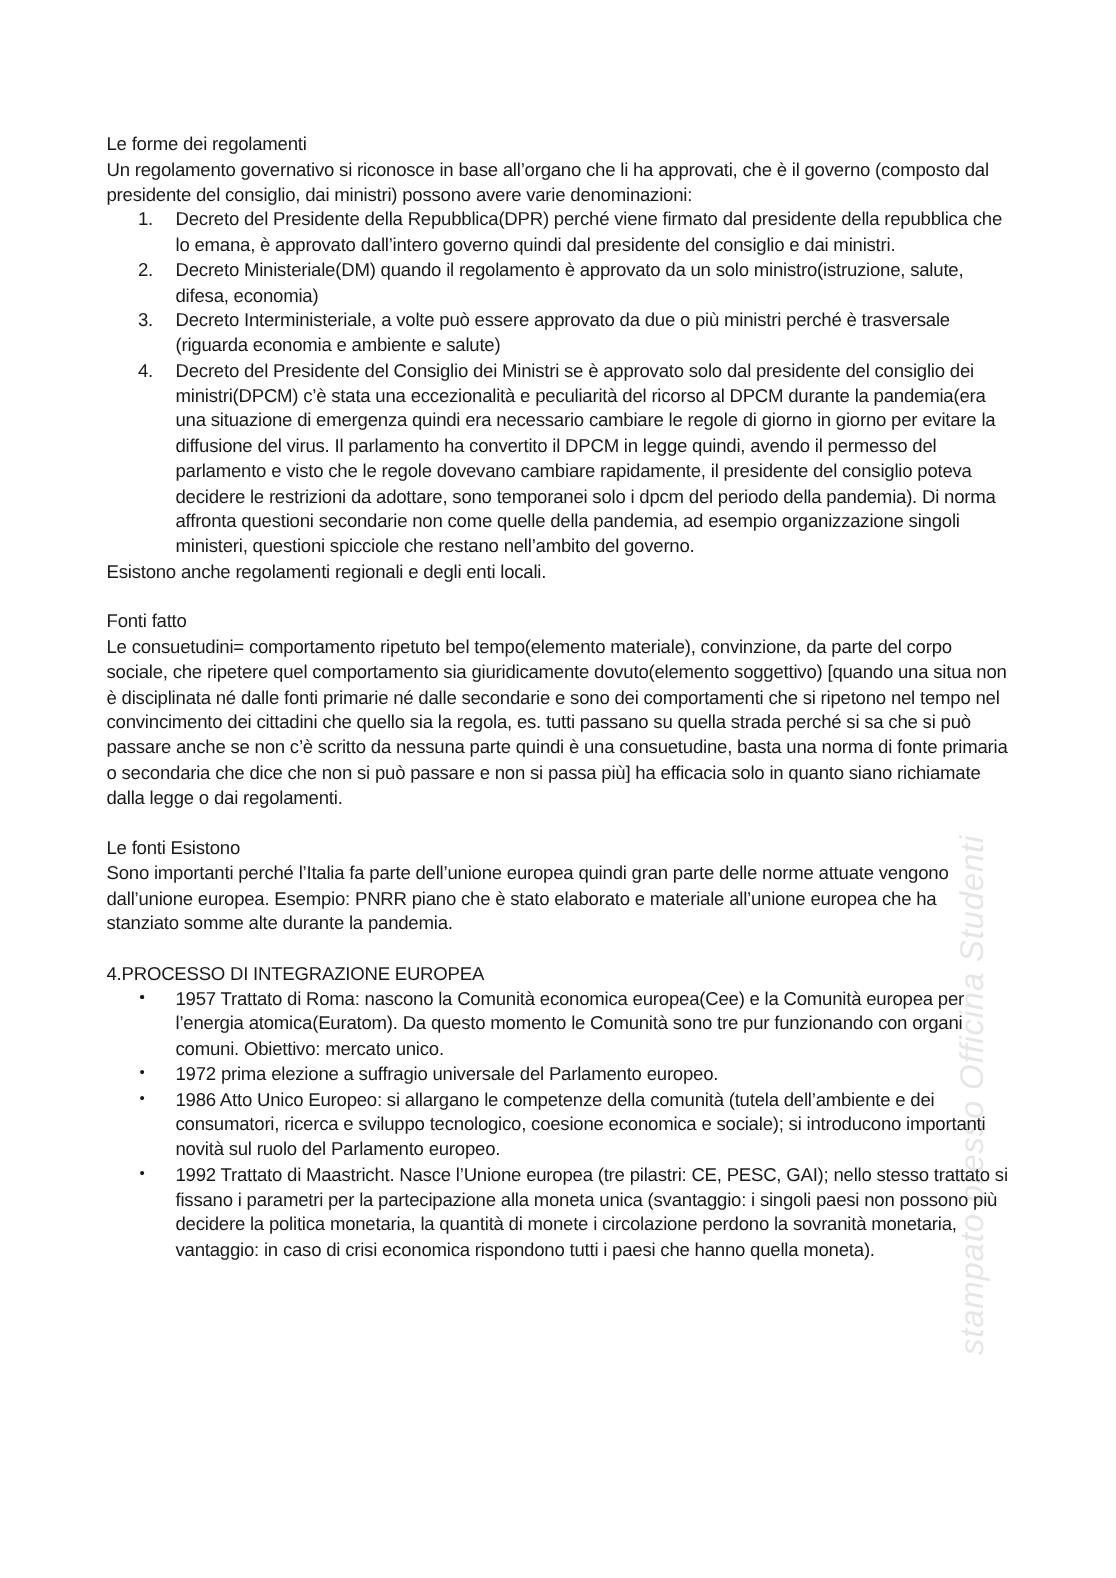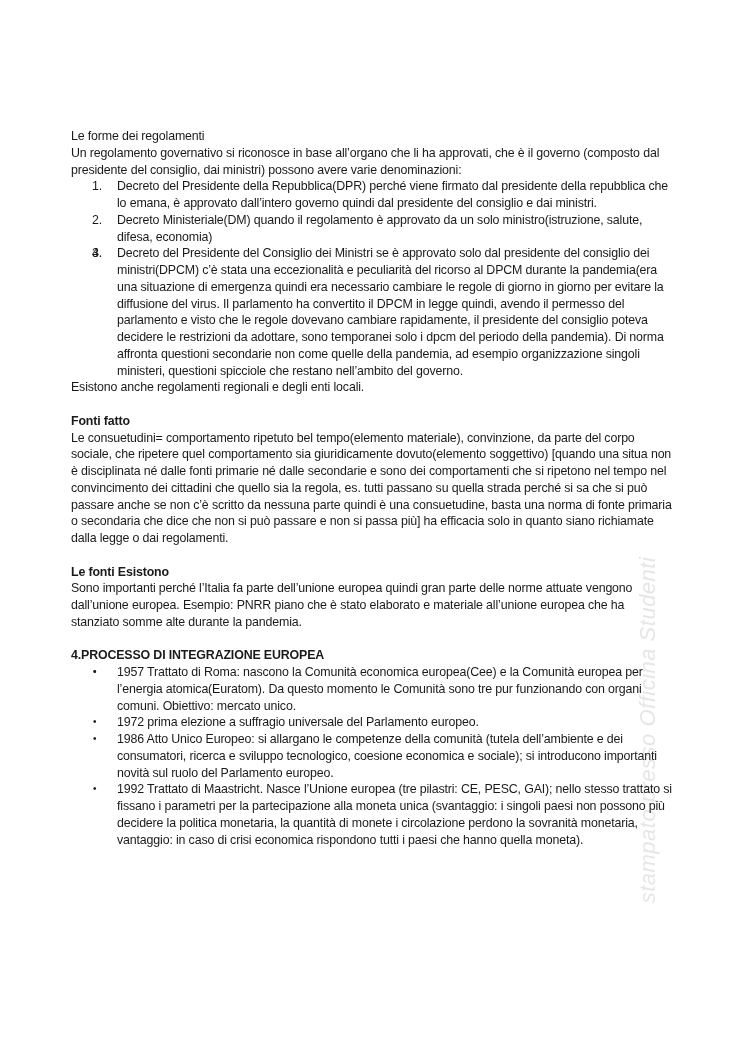--- a/index.html
+++ b/index.html
@@ -16,24 +16,23 @@
       color: #1a1a1a;
     }
     .page {
       position: absolute;
       left: 71px;
       top: 88px;
       width: 604px;
       font-size: 12.4px;
       line-height: 16.75px;
       letter-spacing: -0.15px;
-      margin-top: 40px;
     }
     .p { margin: 0; }
-    .bold { font-weight: bold; }
+    .bold { font-weight: normal; }
     .gap { height: 16.75px; }
     ol.num {
       margin: 0;
       padding: 0;
       list-style: none;
     }
     ol.num li {
       position: relative;
       padding-left: 46px;
       margin: 0;
@@ -86,20 +85,21 @@
     <li>
       <span class="marker">1.</span>
       <span>Decreto del Presidente della Repubblica(DPR) perché viene firmato dal presidente della repubblica che lo emana, è approvato dall’intero governo quindi dal presidente del consiglio e dai ministri.</span>
     </li>
     <li>
       <span class="marker">2.</span>
       <span>Decreto Ministeriale(DM) quando il regolamento è approvato da un solo ministro(istruzione, salute, difesa, economia)</span>
     </li>
     <li>
       <span class="marker">3.</span>
+      <span>Decreto Interministeriale, a volte può essere approvato da due o più ministri perché è trasversale (riguarda economia e ambiente e salute)</span>
     </li>
     <li>
       <span class="marker">4.</span>
       <span>Decreto del Presidente del Consiglio dei Ministri se è approvato solo dal presidente del consiglio dei ministri(DPCM) c’è stata una eccezionalità e peculiarità del ricorso al DPCM durante la pandemia(era una situazione di emergenza quindi era necessario cambiare le regole di giorno in giorno per evitare la diffusione del virus. Il parlamento ha convertito il DPCM in legge quindi, avendo il permesso del parlamento e visto che le regole dovevano cambiare rapidamente, il presidente del consiglio poteva decidere le restrizioni da adottare, sono temporanei solo i dpcm del periodo della pandemia). Di norma affronta questioni secondarie non come quelle della pandemia, ad esempio organizzazione singoli ministeri, questioni spicciole che restano nell’ambito del governo.</span>
     </li>
   </ol>
   <p class="p">Esistono anche regolamenti regionali e degli enti locali.</p>
 
   <div class="gap"></div>
 

